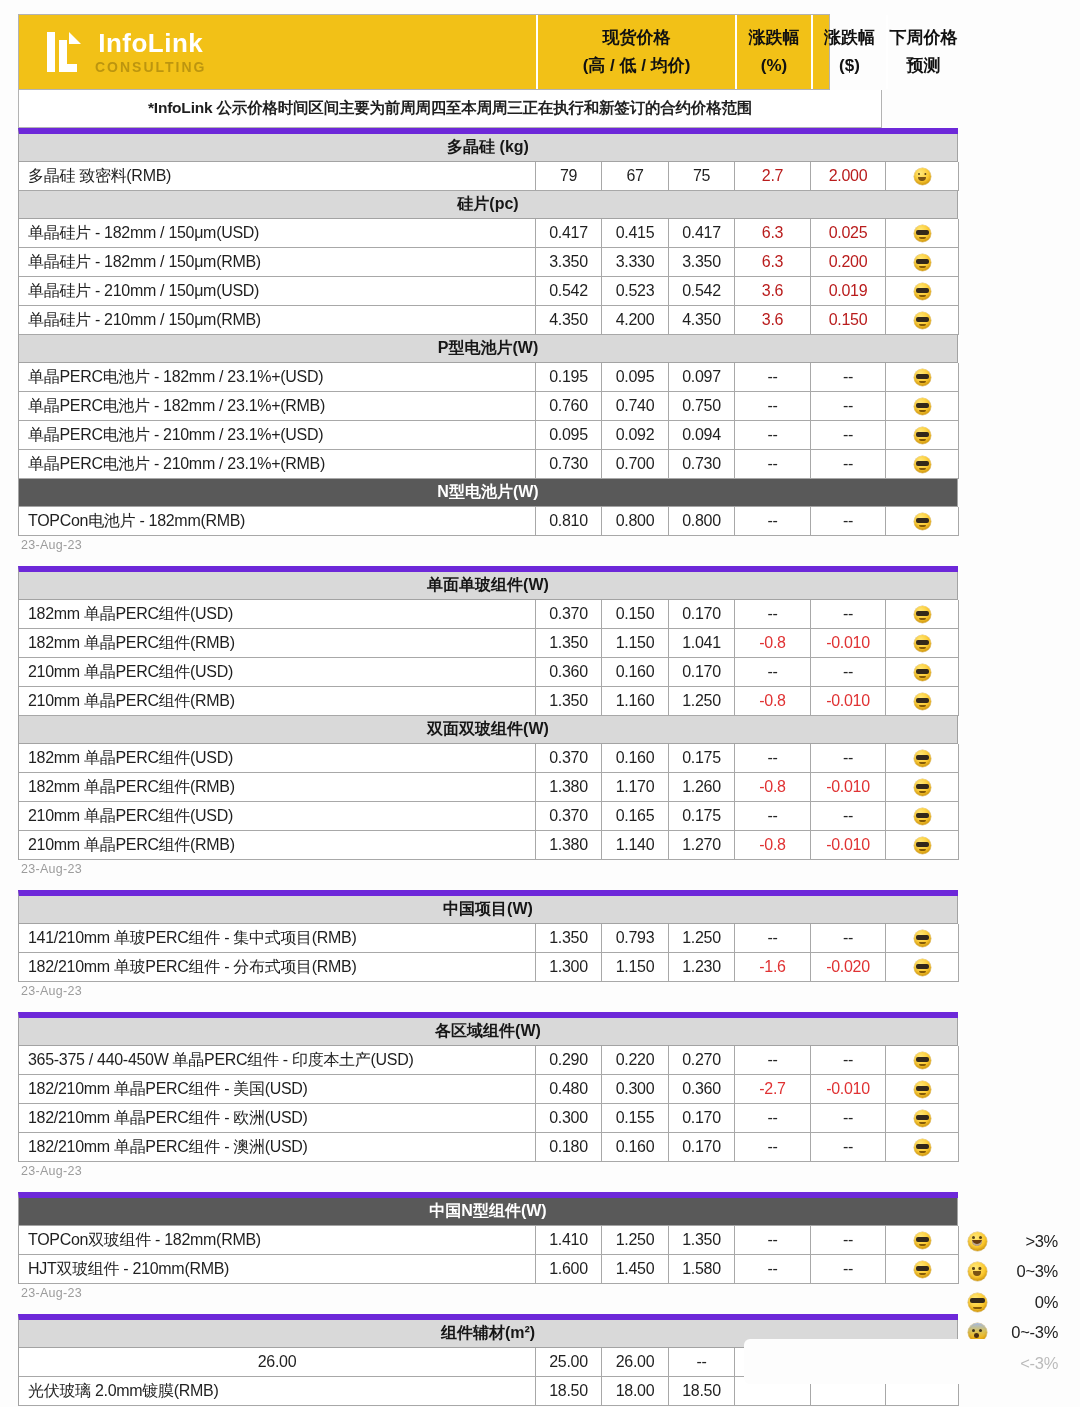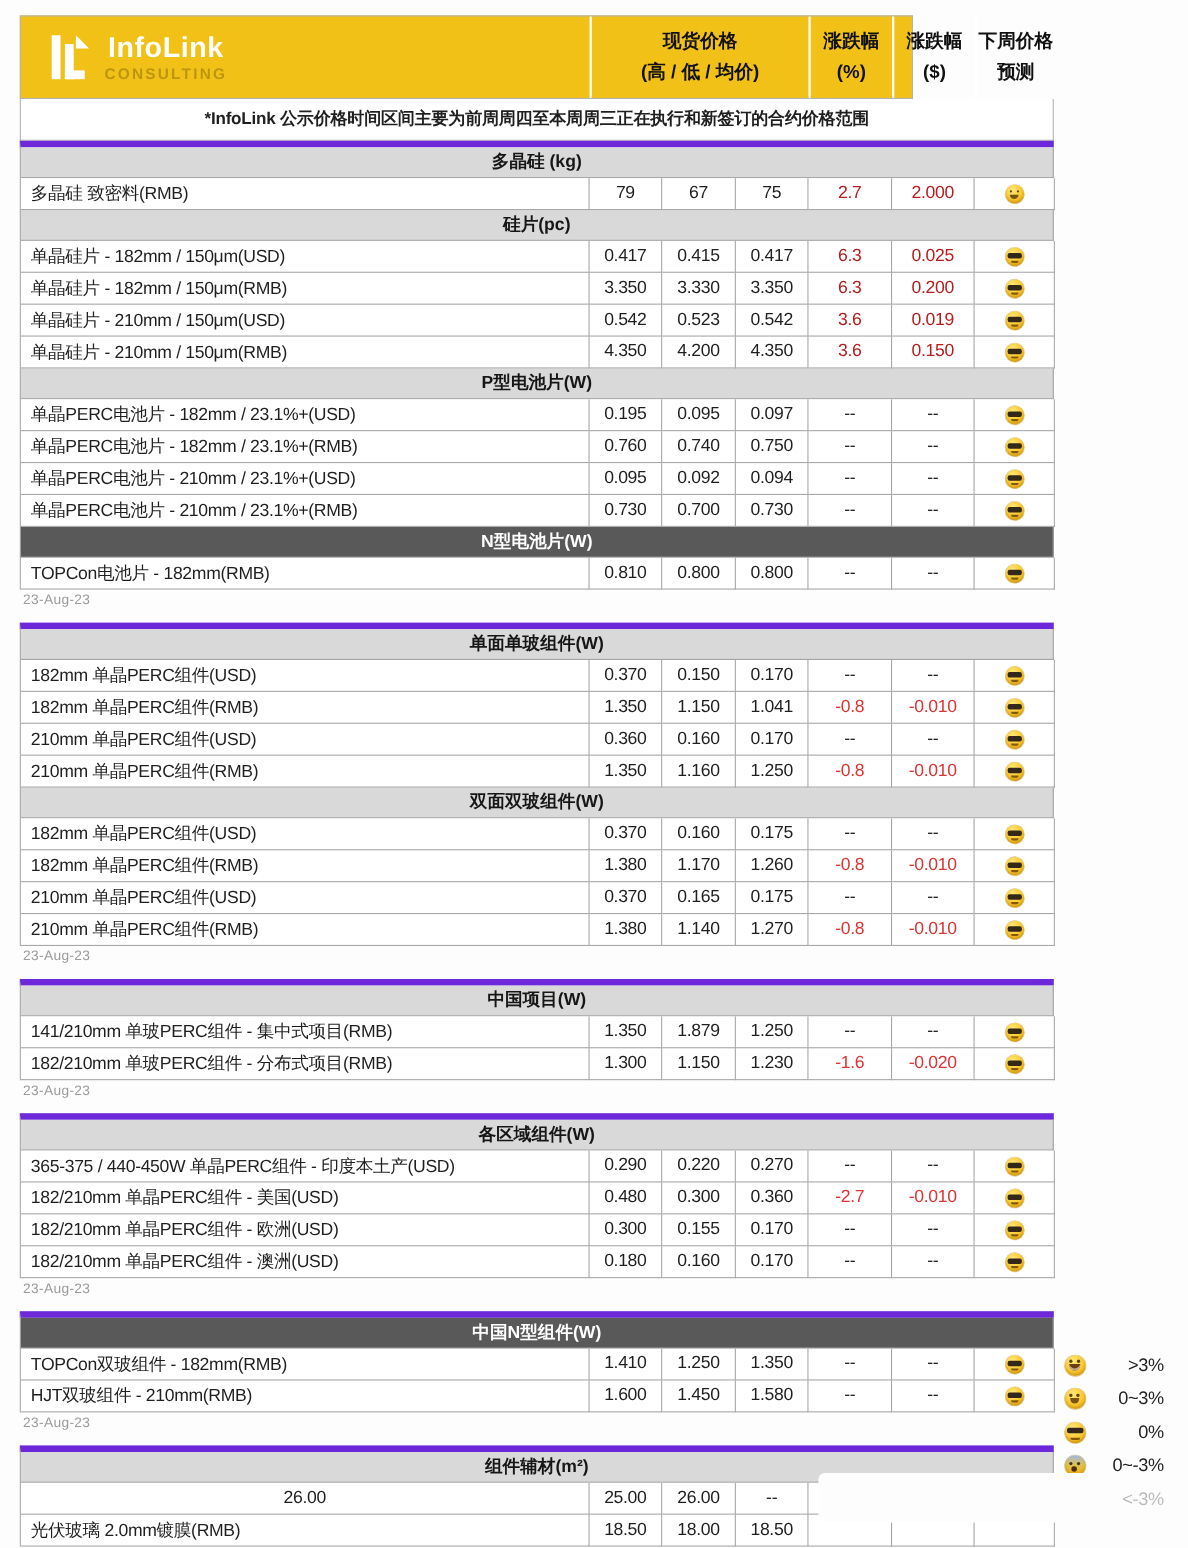--- a/index.html
+++ b/index.html
@@ -24,21 +24,21 @@
   }
   .yhead .ycell:first-child { border-left:none; align-items:flex-start; justify-content:center; padding-left:26px; }
   .logo-wrap { display:flex; align-items:center; gap:10px; }
   .logo-mark { width:40px; height:48px; position:relative; }
   .logo-text { display:flex; flex-direction:column; line-height:1.1; }
   .logo-brand { color:#ffffff; font-size:26px; font-weight:bold; letter-spacing:0.5px; }
   .logo-sub { color:rgba(90,70,0,0.35); font-size:14px; font-weight:bold; letter-spacing:2px; margin-top:2px; }
 
   
   .note {
-    width:940px; height:38px; background:#ffffff;
+    width:864px; height:38px; background:#ffffff;
     border:1px solid #b3b3b3; border-top:none;
     display:flex; align-items:center; justify-content:center;
     font-weight:bold; font-size:15.5px; letter-spacing:-0.2px;
   }
 
   
   .tblock { width:940px; border-left:1px solid #a3a3a3; border-top:6px solid #6d28d9; }
   .sec-head {
     height:28px; background:#D9D9D9; color:#161616;
     border-right:1px solid #a3a3a3; border-bottom:1px solid #a3a3a3;
@@ -363,21 +363,21 @@
             <span class="emoji emoji-cool"></span>
           </div>
         </div>
       </div>
       <div class="date">23-Aug-23</div>
       <div class="tblock">
         <div class="sec-head">中国项目(W)</div>
         <div class="row">
           <div class="c label">141/210mm 单玻PERC组件 - 集中式项目(RMB)</div>
           <div class="c num">1.350</div>
-          <div class="c num">1.879</div>
+          <div class="c num">0.793</div>
           <div class="c num">1.250</div>
           <div class="c num dash">--</div>
           <div class="c num dash">--</div>
           <div class="c emoji-cell">
             <span class="emoji emoji-cool"></span>
           </div>
         </div>
         <div class="row">
           <div class="c label">182/210mm 单玻PERC组件 - 分布式项目(RMB)</div>
           <div class="c num">1.300</div>

